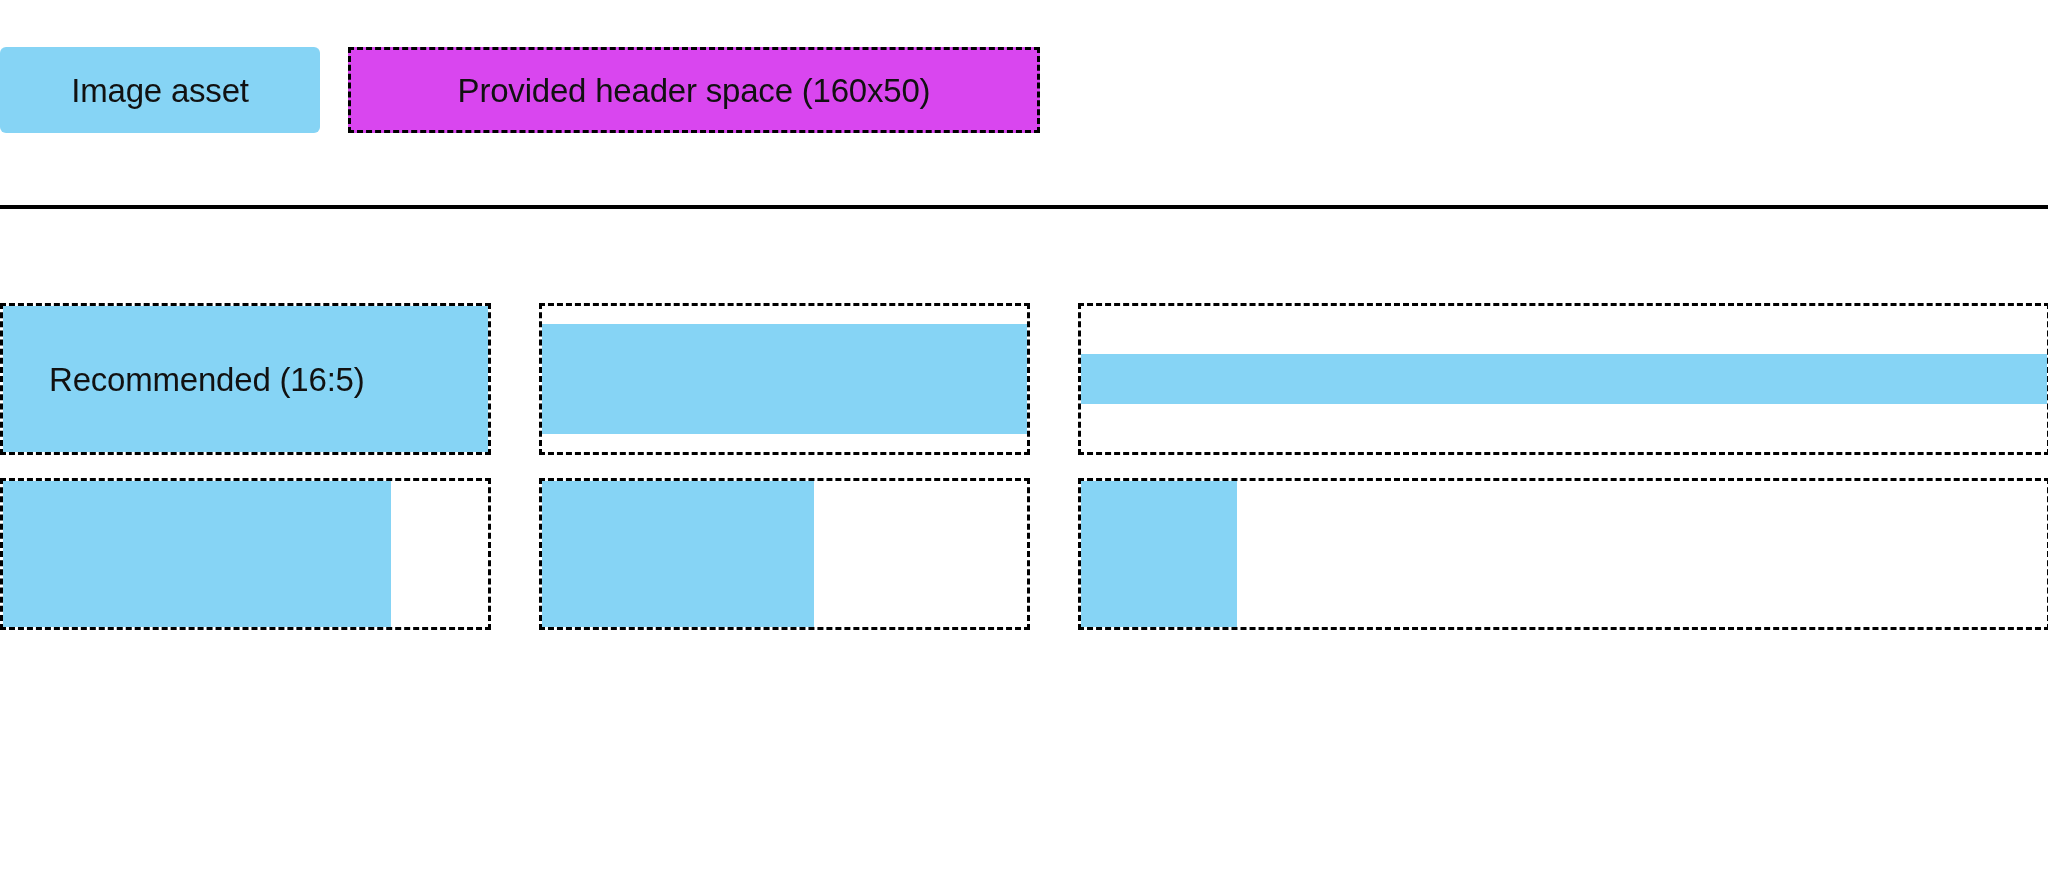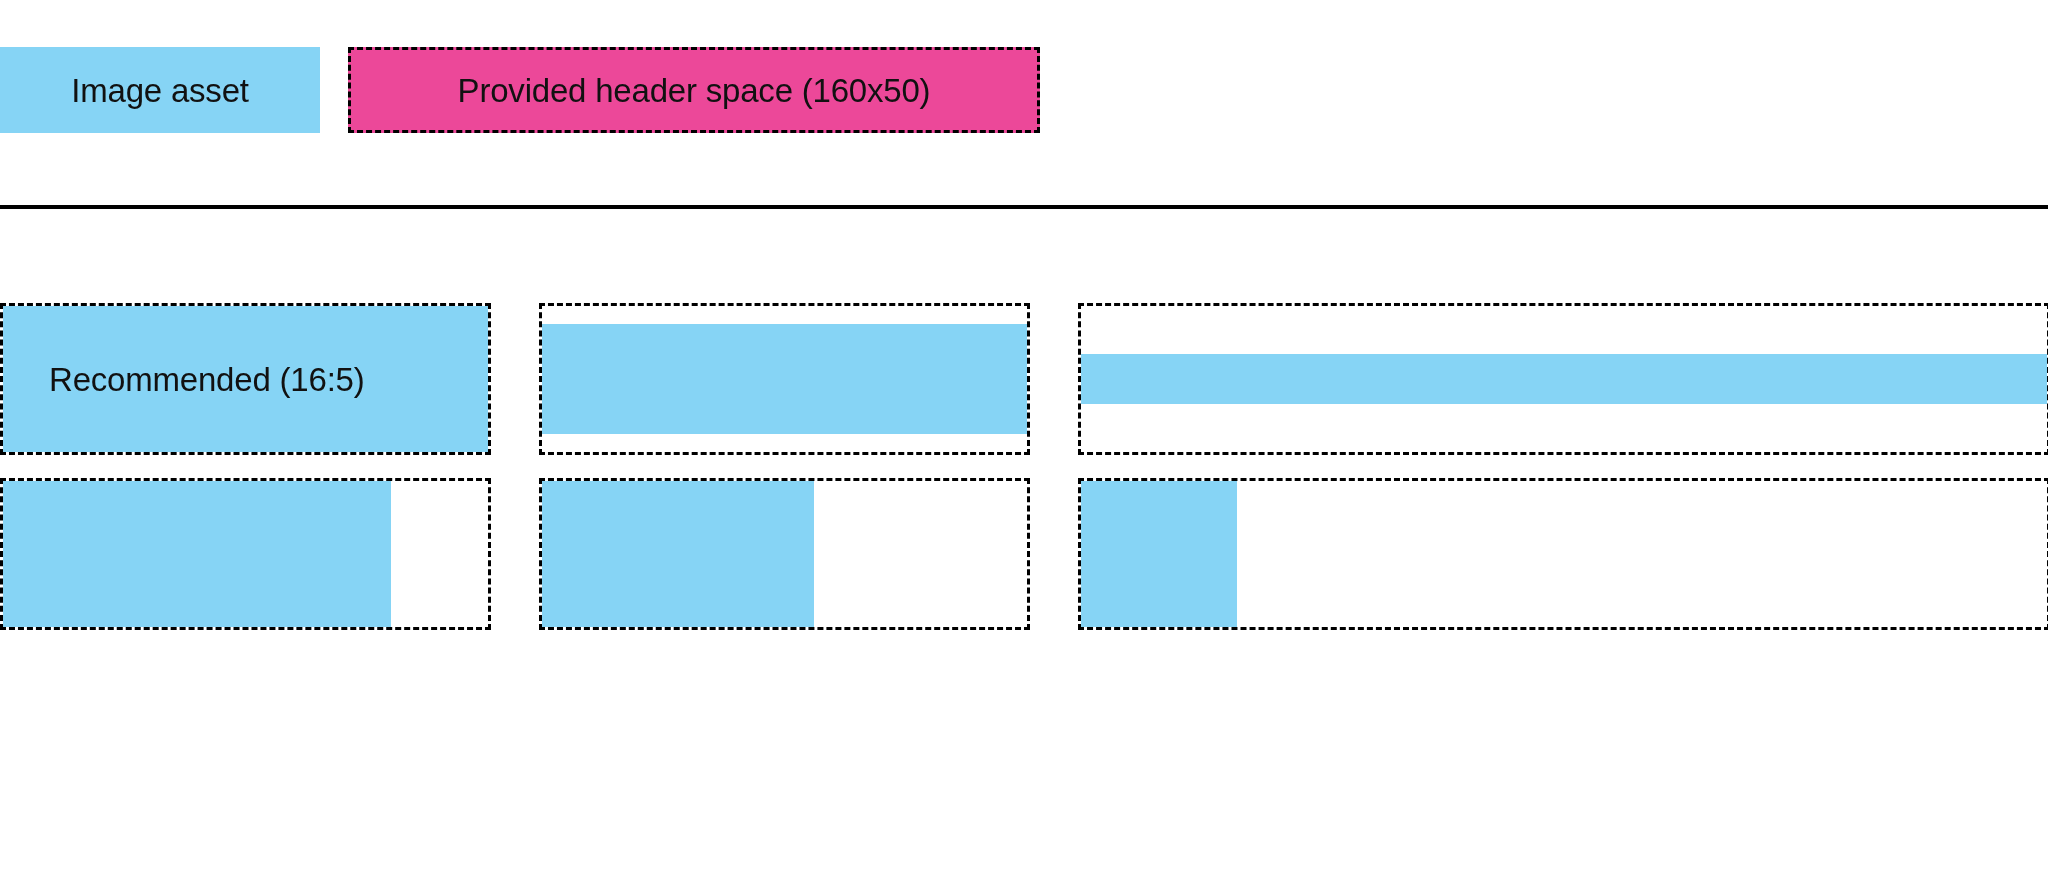--- a/index.html
+++ b/index.html
@@ -36,38 +36,39 @@
   .asset-swatch {
     position: absolute;
     left: 0;
     top: 0;
     width: 320px;
     height: 86px;
     background: #86d4f5;
     display: flex;
     align-items: center;
     justify-content: center;
+    border-radius: 6px;
   }
   .asset-swatch .label {
     font-size: 33px;
     line-height: 1;
     letter-spacing: -0.2px;
     color: #111111;
     white-space: nowrap;
   }
 
   .header-space-box {
     position: absolute;
     left: 348px;
     top: 0;
     width: 692px;
     height: 86px;
     box-sizing: border-box;
     border: 3px dashed #000000;
-    background: #ec4899;
+    background: #d946ef;
     display: flex;
     align-items: center;
     justify-content: center;
   }
   .header-space-box .label {
     font-size: 33px;
     line-height: 1;
     letter-spacing: -0.2px;
     color: #111111;
     white-space: nowrap;

